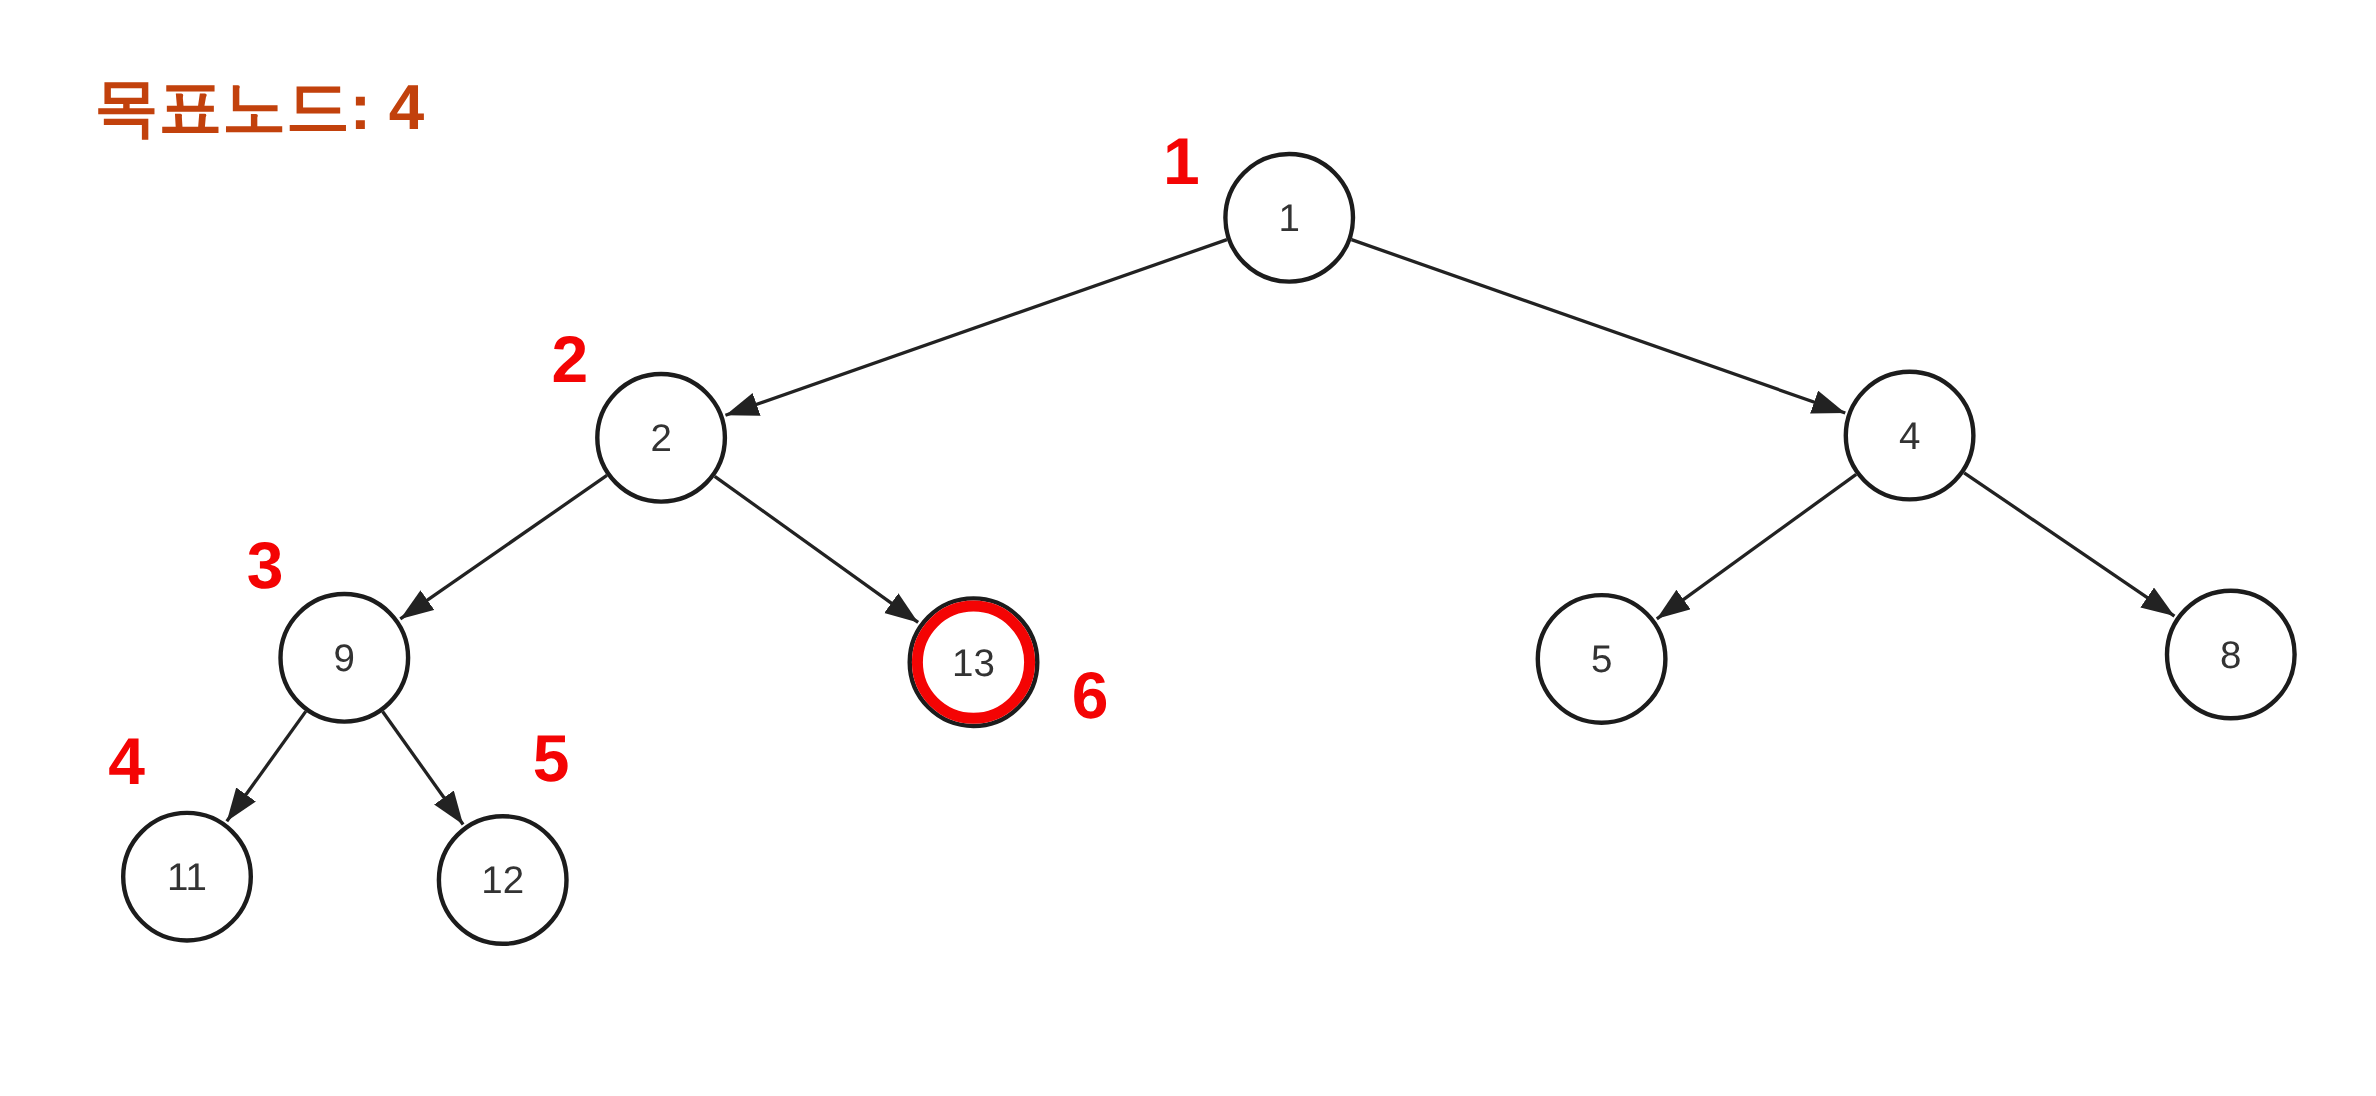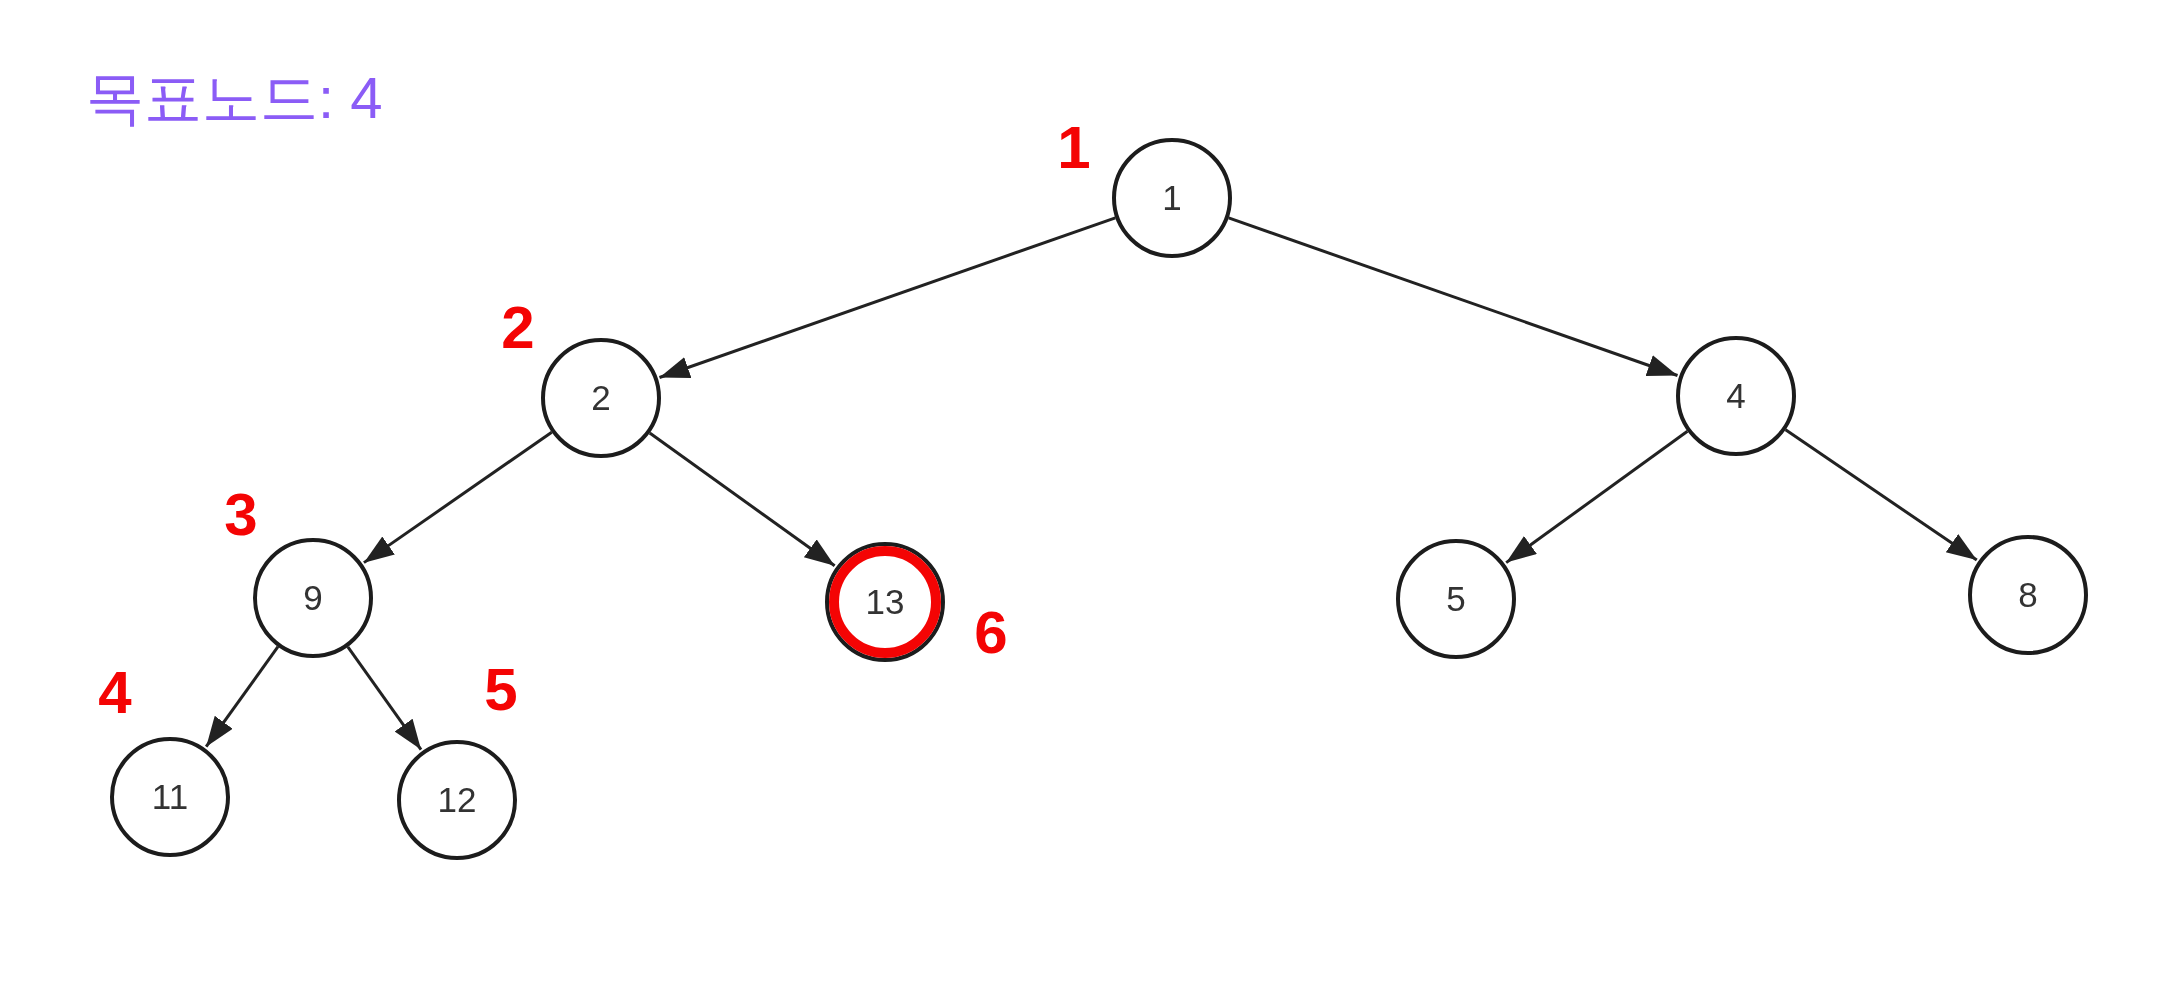--- a/index.html
+++ b/index.html
@@ -14,22 +14,22 @@
     background: #ffffff;
     overflow: hidden;
     font-family: "Liberation Sans", sans-serif;
   }
   .title {
     position: absolute;
     left: 86px;
     top: 66px;
     font-size: 58px;
     line-height: 1.1;
-    font-weight: 400;
-    color: #8b5cf6;
+    font-weight: 700;
+    color: #c2410c;
     white-space: pre;
   }
   svg.tree {
     position: absolute;
     left: 0;
     top: 0;
   }
   svg.tree text {
     font-family: "Liberation Sans", sans-serif;
   }

